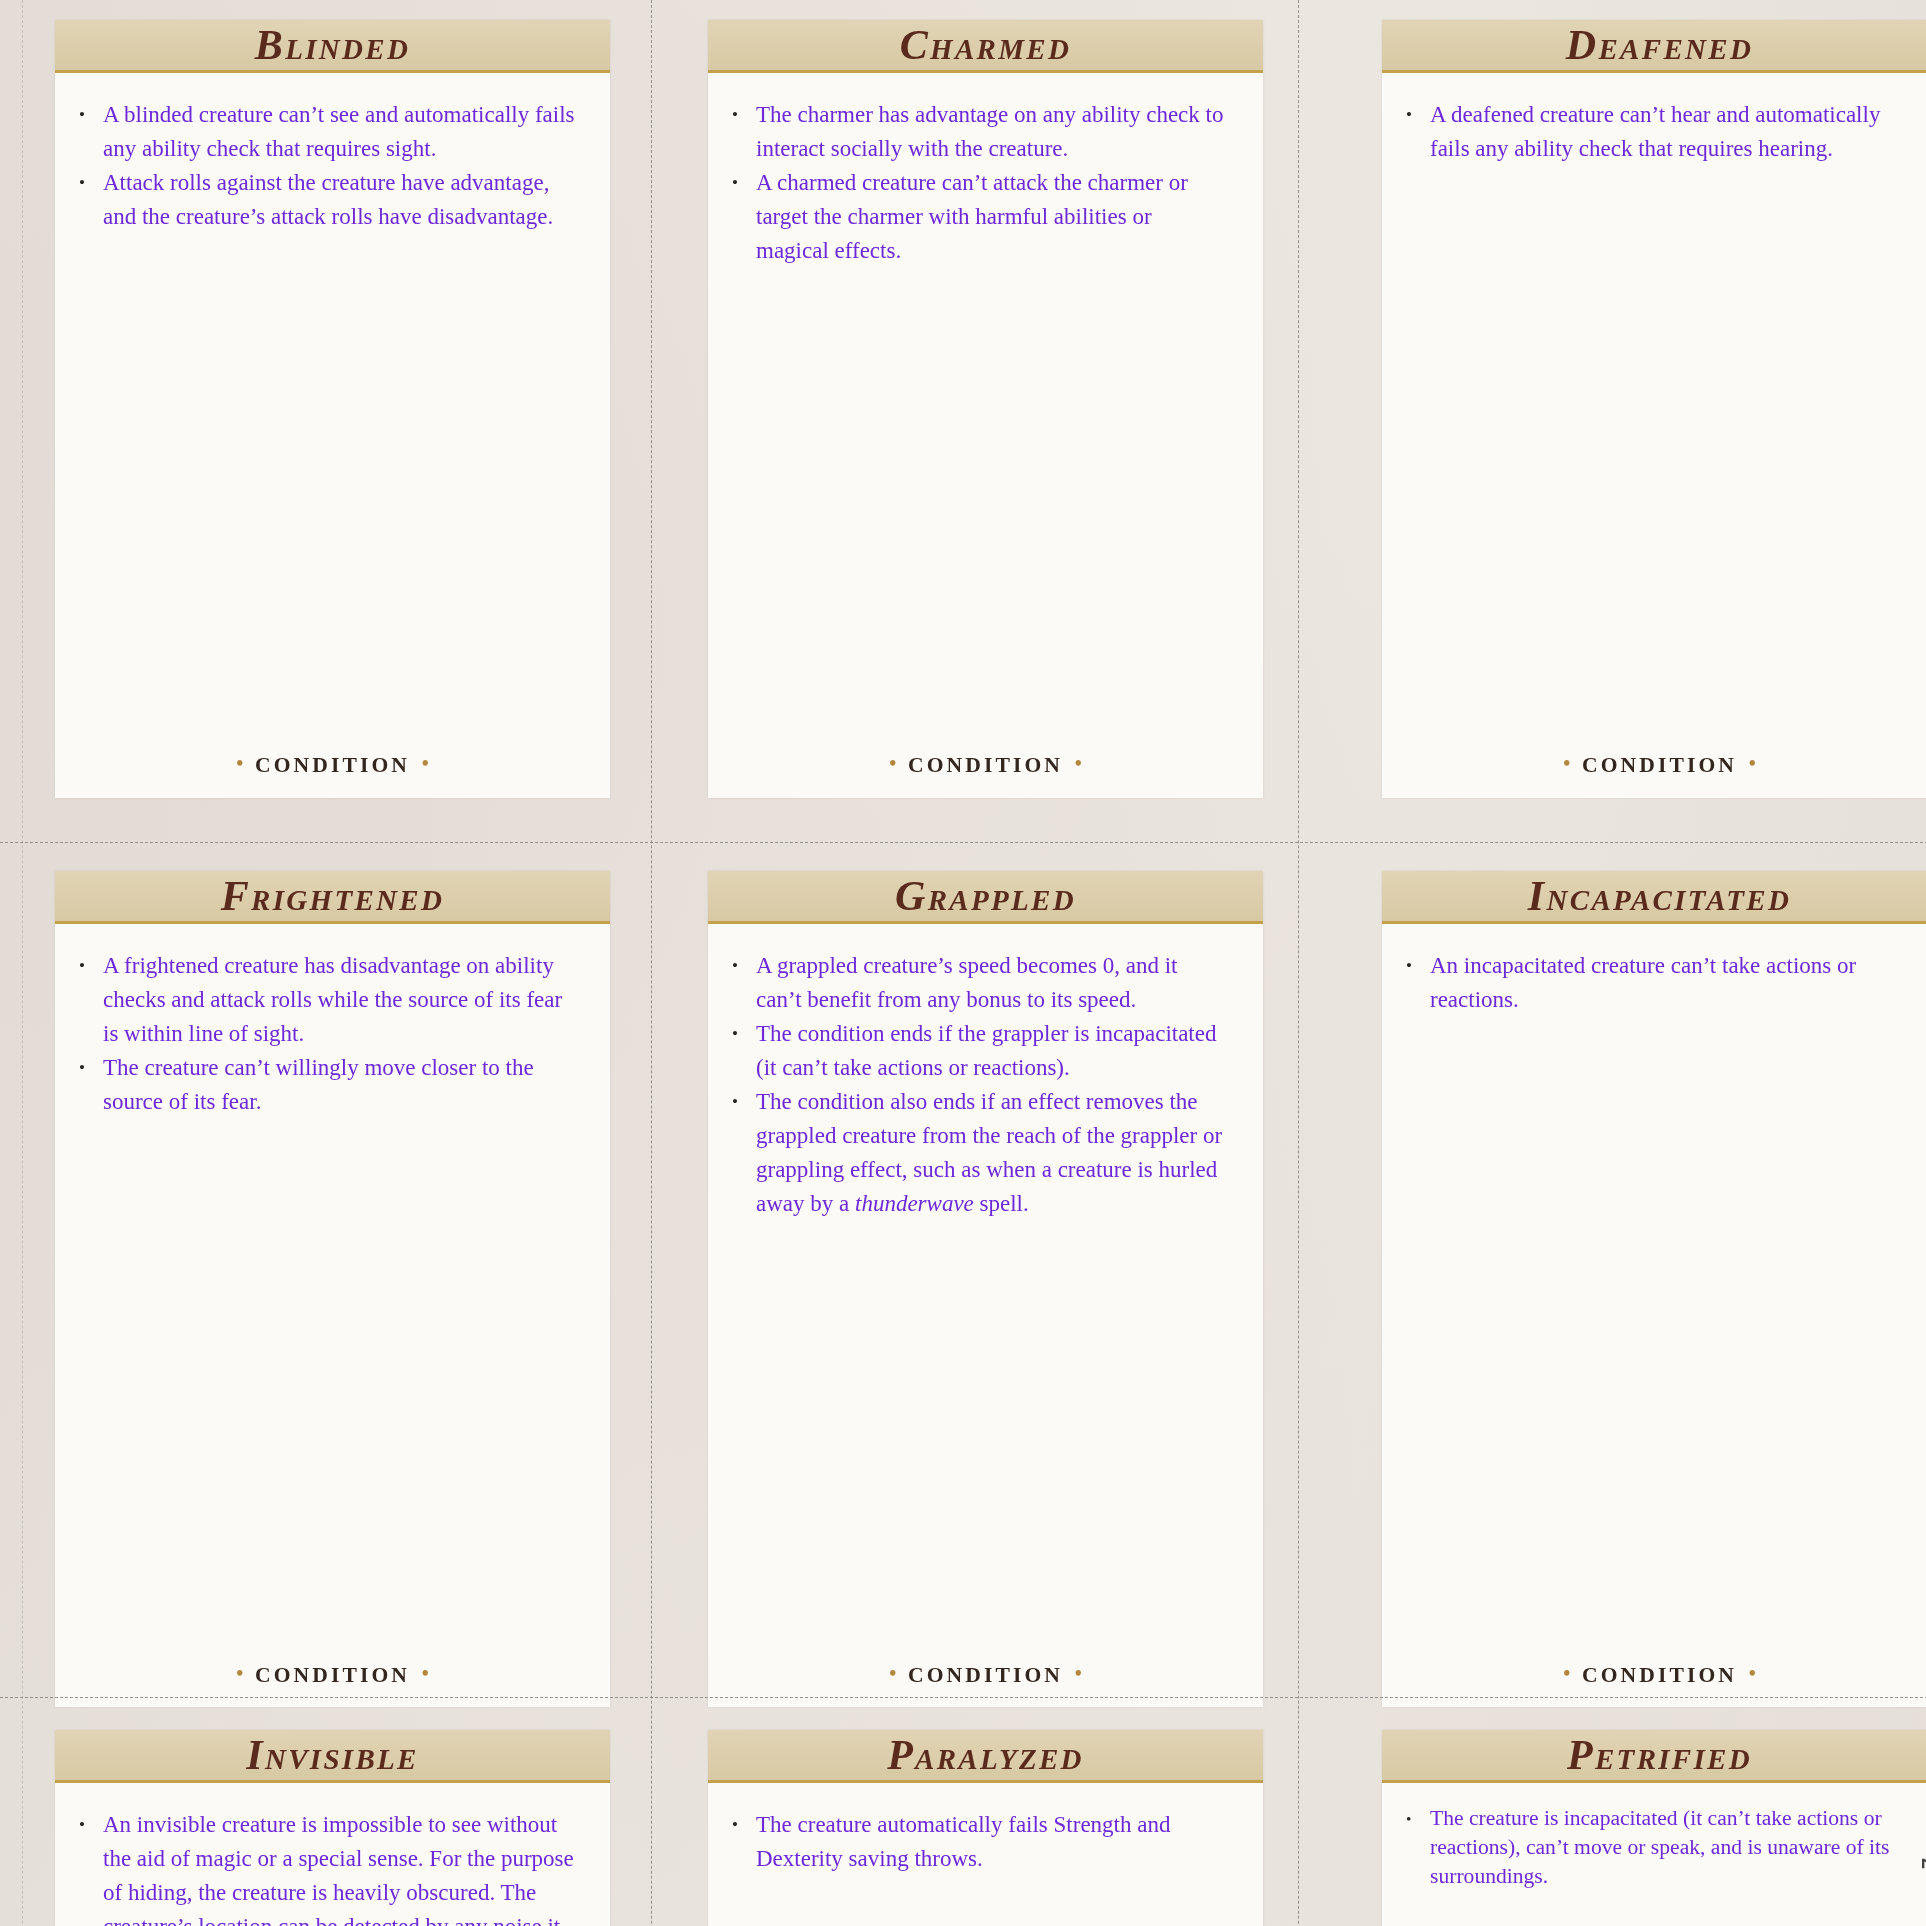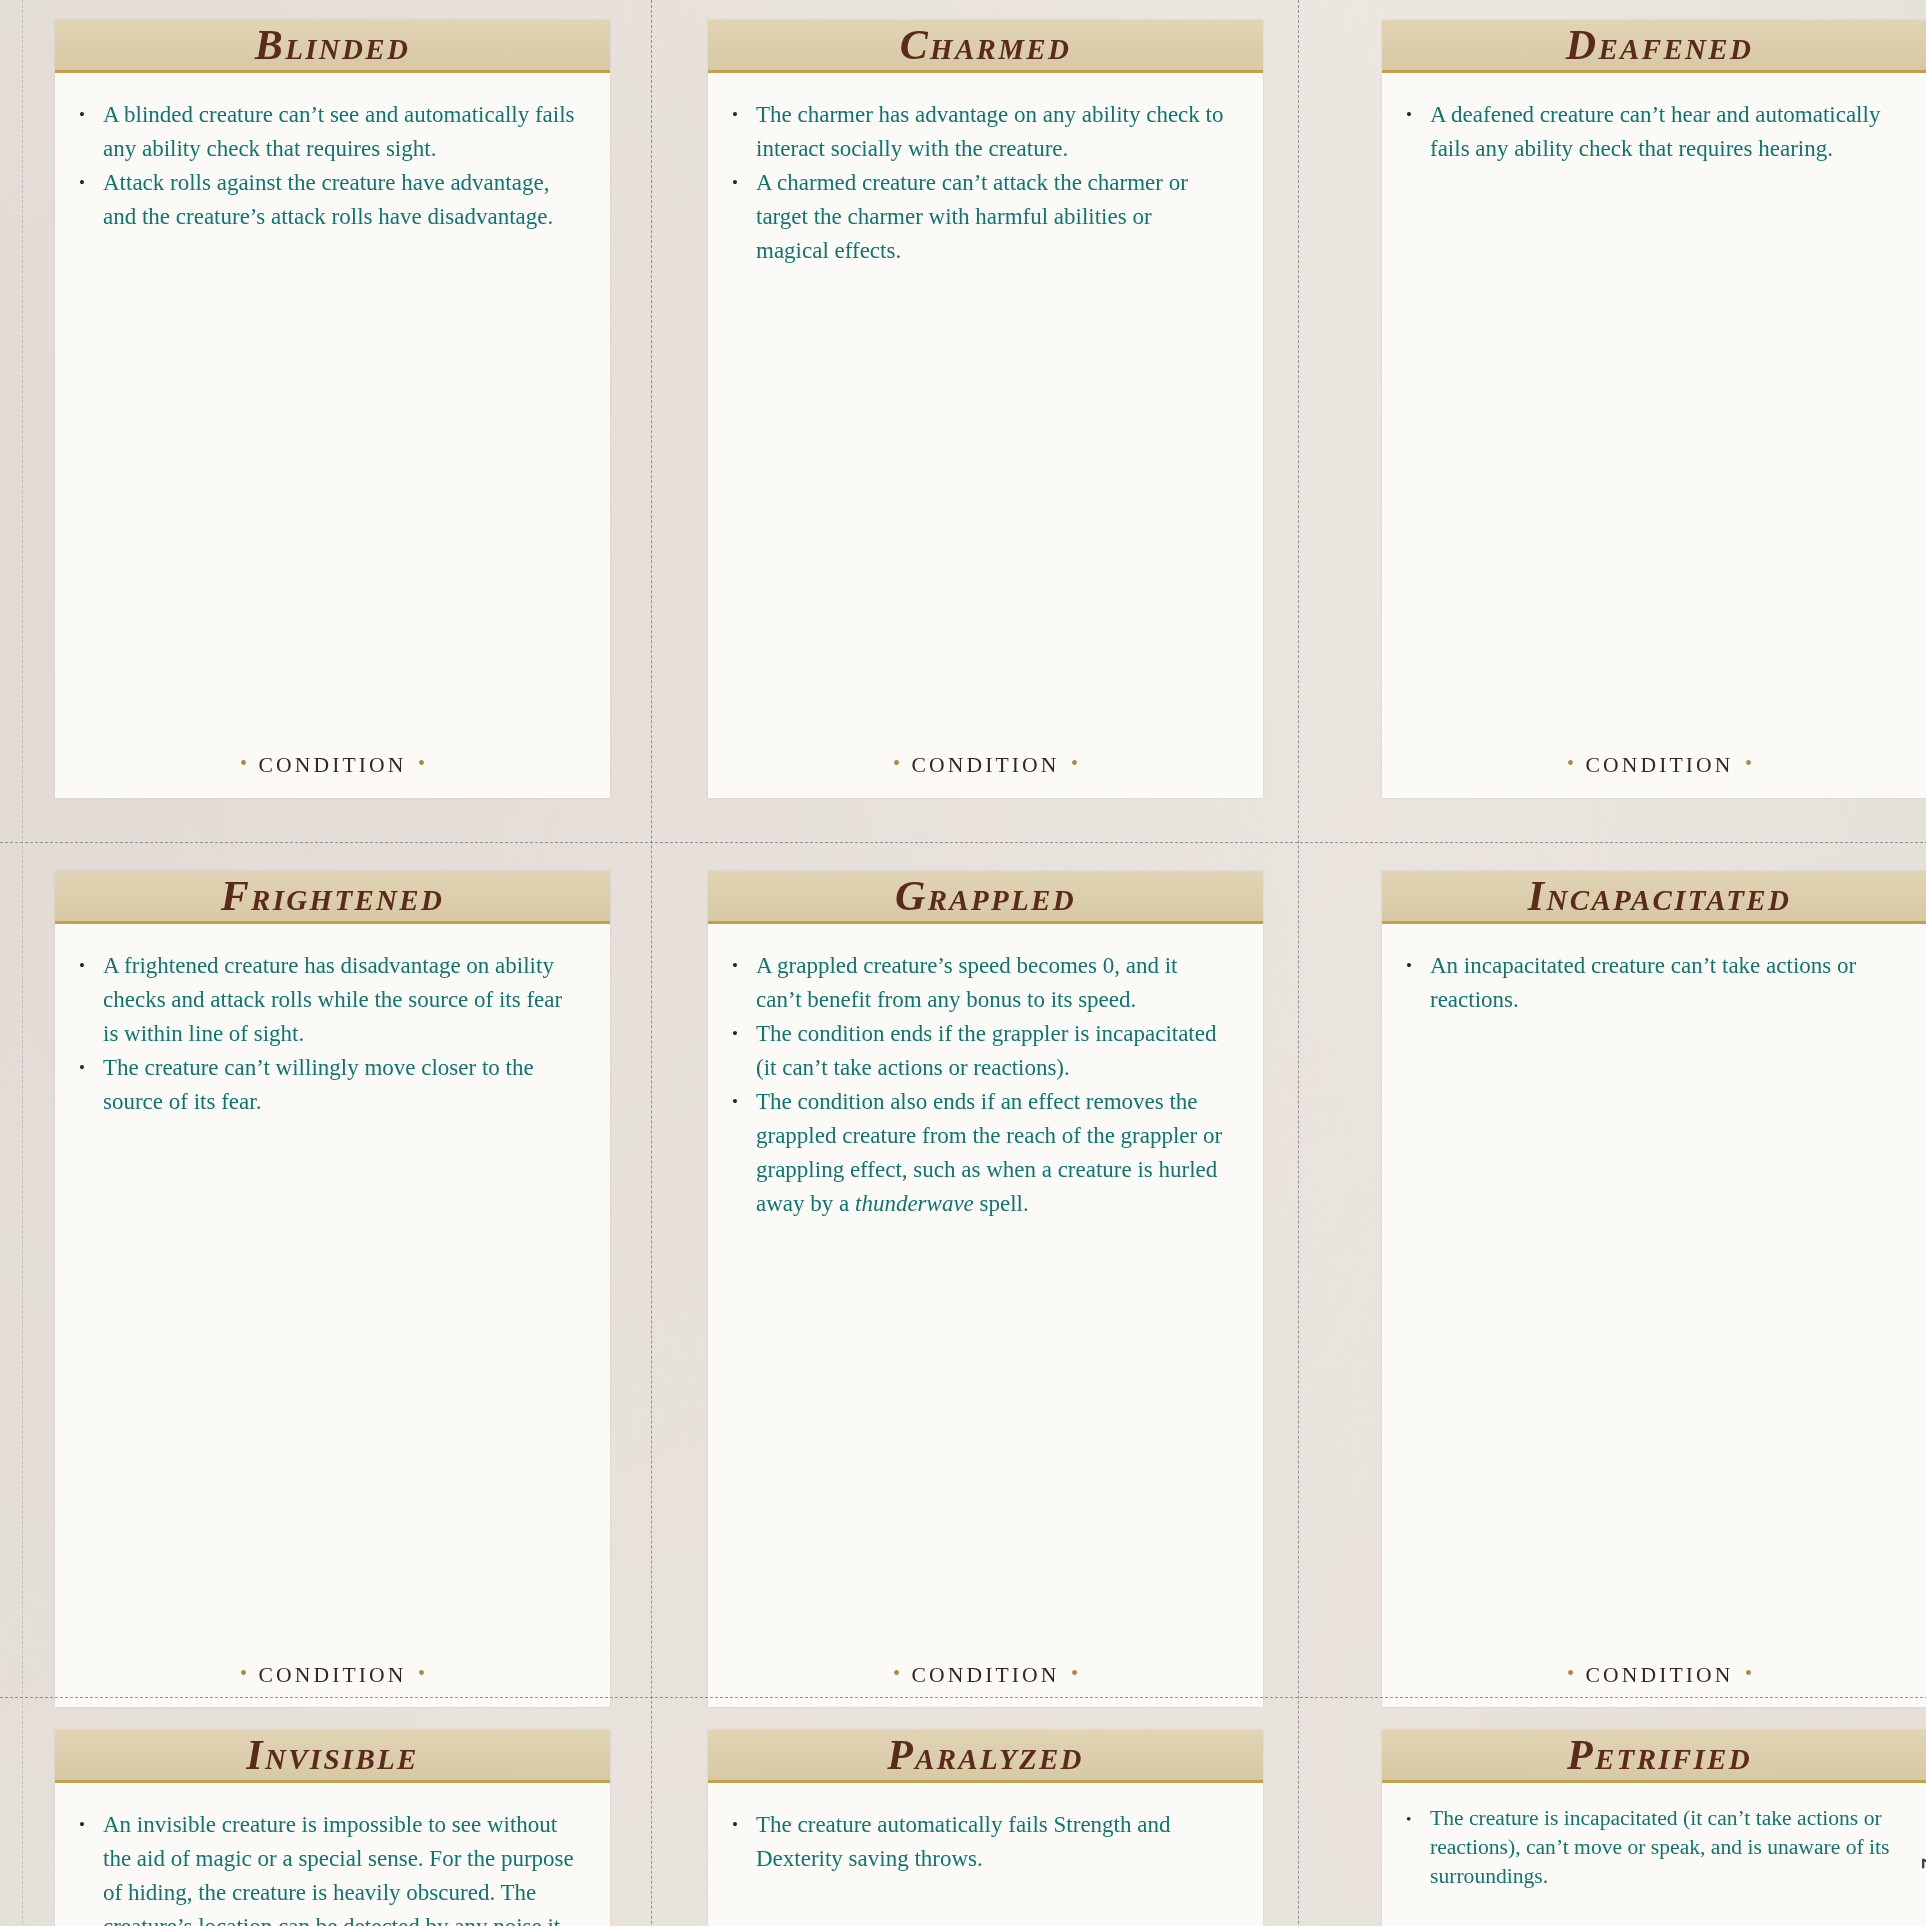--- a/index.html
+++ b/index.html
@@ -27,33 +27,33 @@
   .r3{ margin-top:33px;  height:736px }
   .banner{
     height:50px; border-bottom:3.5px solid #c3a04b;
     background:linear-gradient(#e1d4b5, #d8c9a4);
     display:flex; align-items:center; justify-content:center;
   }
   .title{
     margin:0; font-size:42px; font-weight:600; letter-spacing:2.3px;
     font-variant:small-caps; color:#5a2a1d; line-height:1;font-style:italic;
   }
-  .body{ padding:25px 35px 0 48px; font-size:23px; line-height:34px; color:#0f766e; }
+  .body{ padding:25px 35px 0 48px; font-size:23px; line-height:34px; color:#6d28d9; }
   .card.compact .body{ font-size:21.6px; line-height:29px; padding-top:21px; }
   ul.rules{ margin:0; padding:0; list-style:none; }
   ul.rules li{ position:relative; }
   ul.rules li::before{
     content:"\2022"; position:absolute; left:-24px; top:0;
     font-size:17px; line-height:inherit; color:#2b2623;
   }
   .card.compact ul.rules li::before{ font-size:15.4px; }
   ul.rules em{ font-style:italic; }
   .footer{
     position:absolute; left:0; right:0; bottom:20px; text-align:center;
-    font-size:21.6px; letter-spacing:3.1px; color:#33261e; font-weight:400;
+    font-size:21.6px; letter-spacing:3.1px; color:#33261e; font-weight:700;
     font-variant:small-caps; white-space:nowrap;
   }
   .footer .flabel{ font-variant:normal; letter-spacing:3.1px; }
   .footer .dot{ color:#b3873b; font-size:20px; letter-spacing:0; vertical-align:1.5px; }
   .footer .dot.left{ margin-right:11.6px; } .footer .dot.right{ margin-left:11.6px; }
   .cutline{ position:absolute; pointer-events:none; opacity:.8; }
   .cut-v{ top:0; bottom:0; width:0; border-left:1.5px dashed #7d7d7d; }
   .cut-h{ left:0; right:0; height:0; border-top:1.5px dashed #7d7d7d; }
   .cut-v.edge{ border-left:1.2px dashed #a7a7a7; opacity:.55; }
   .page-number{

